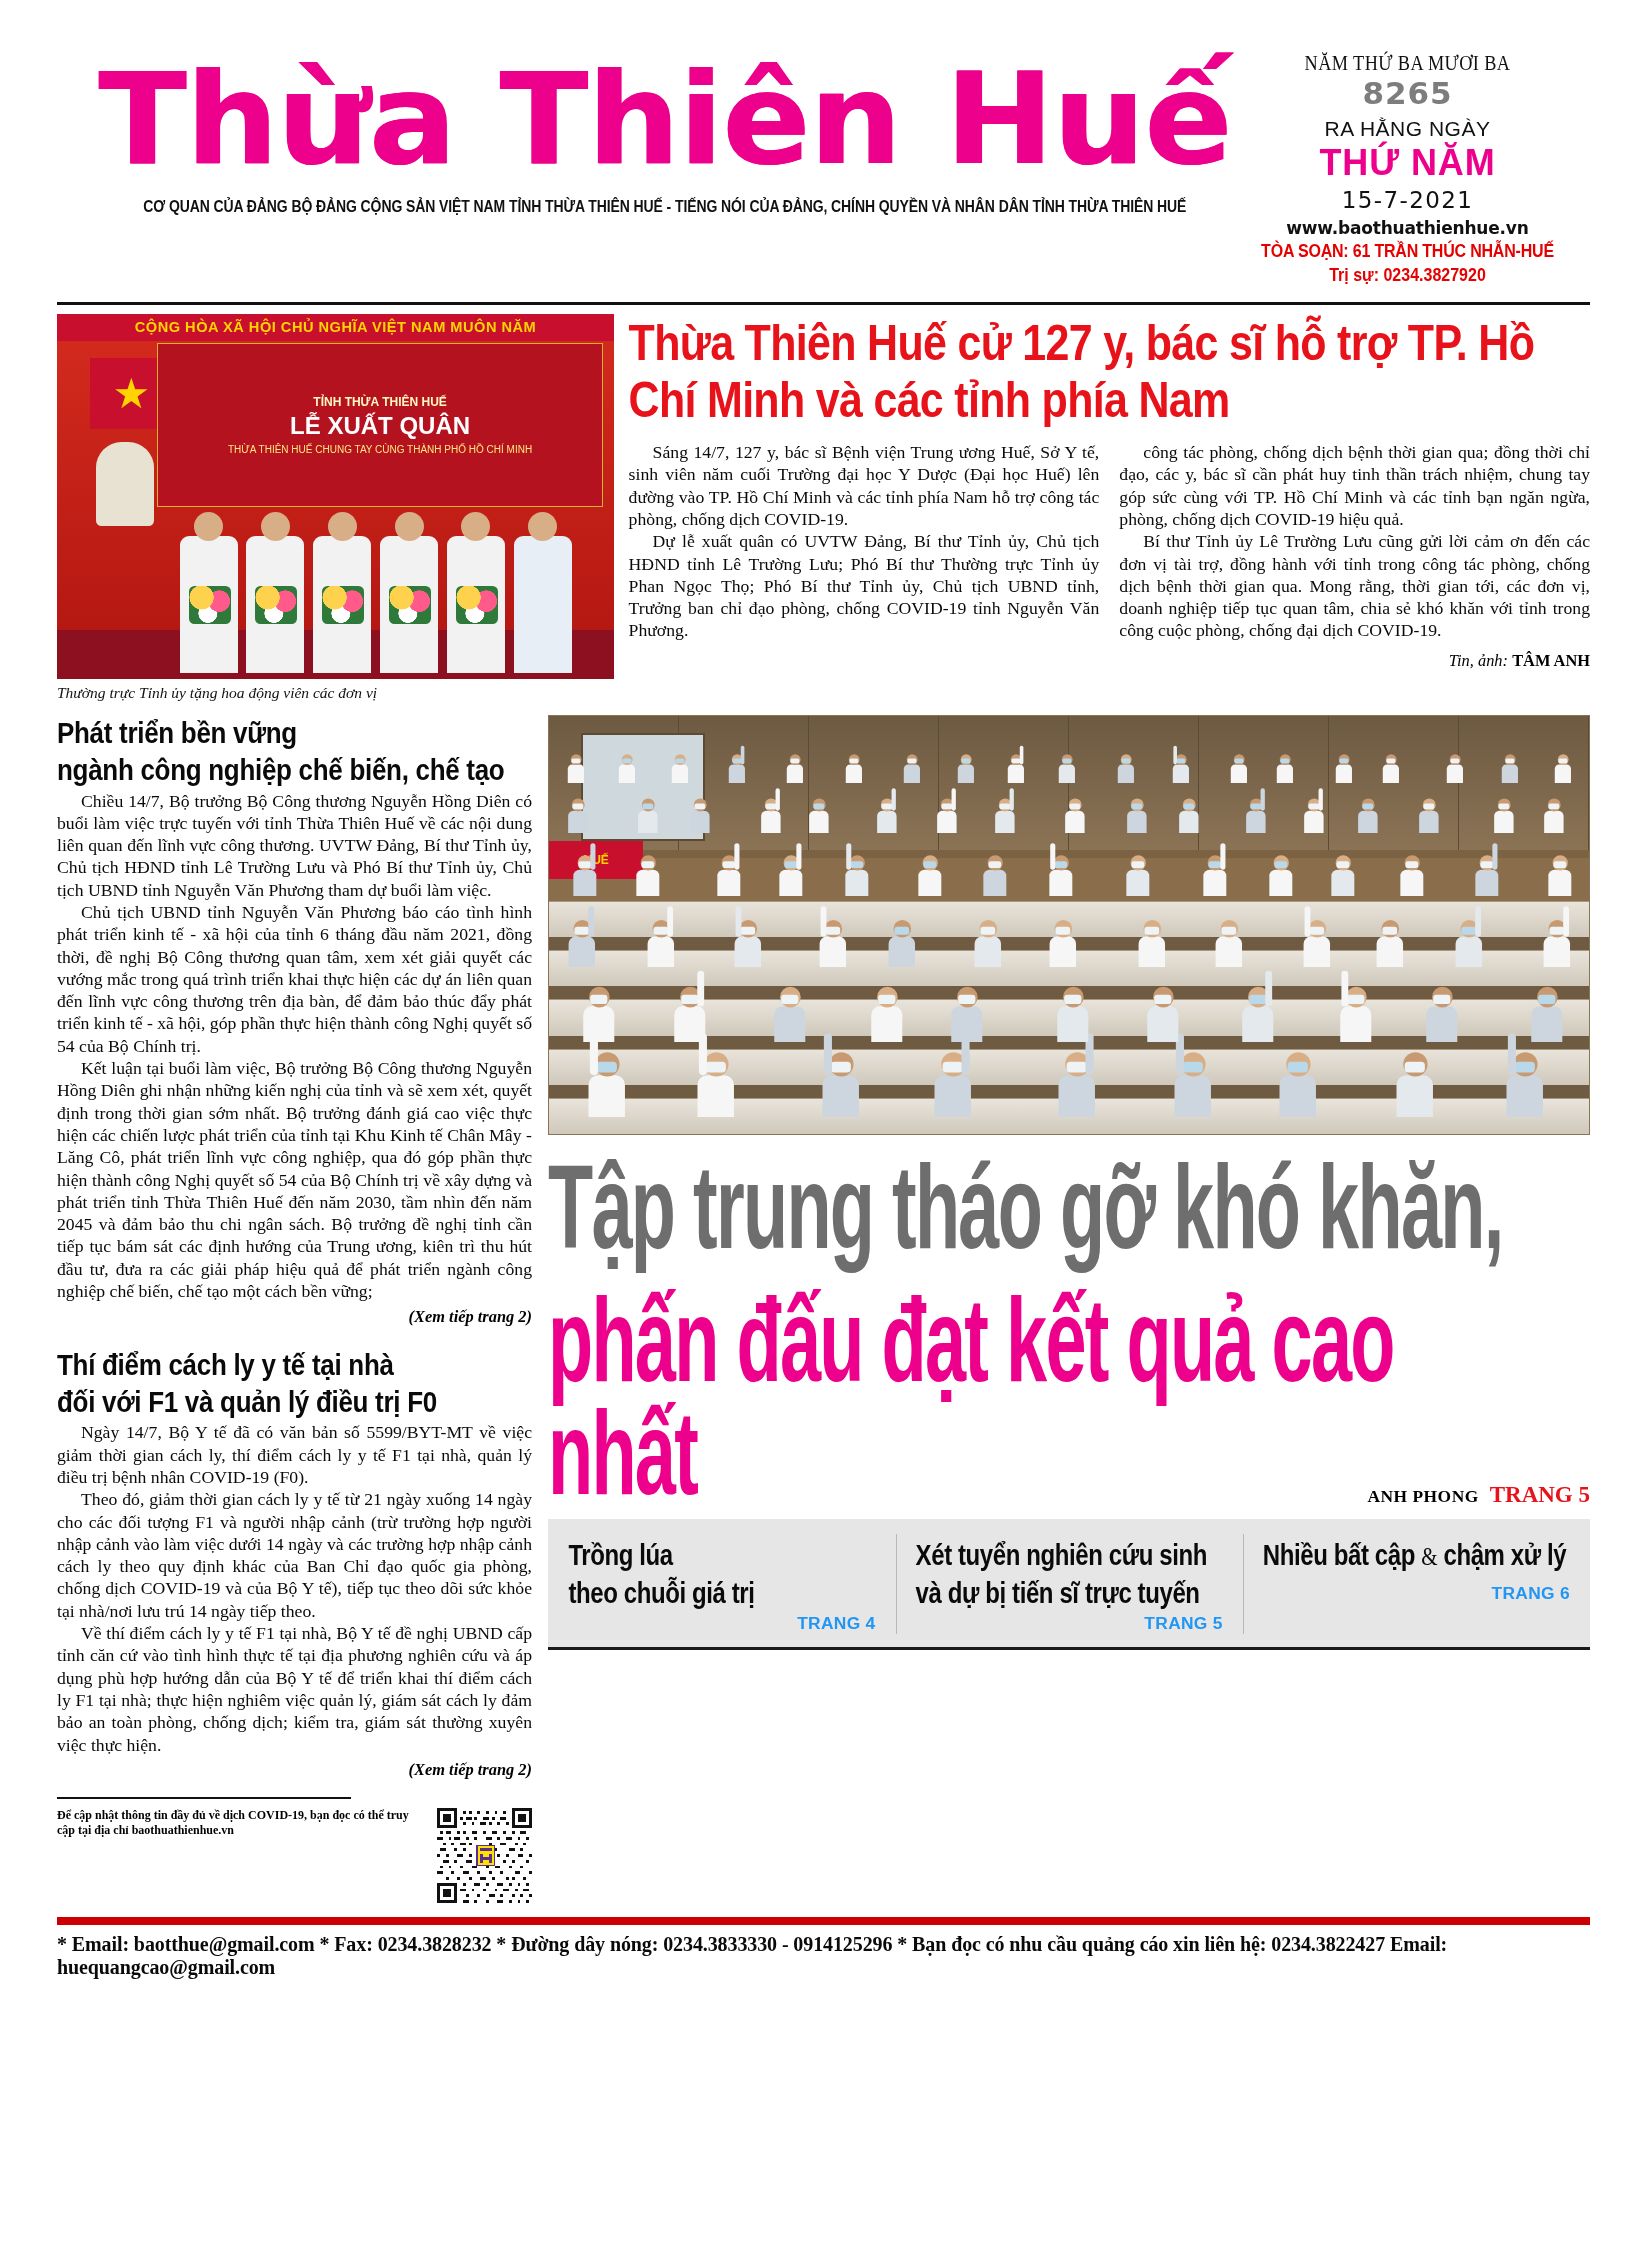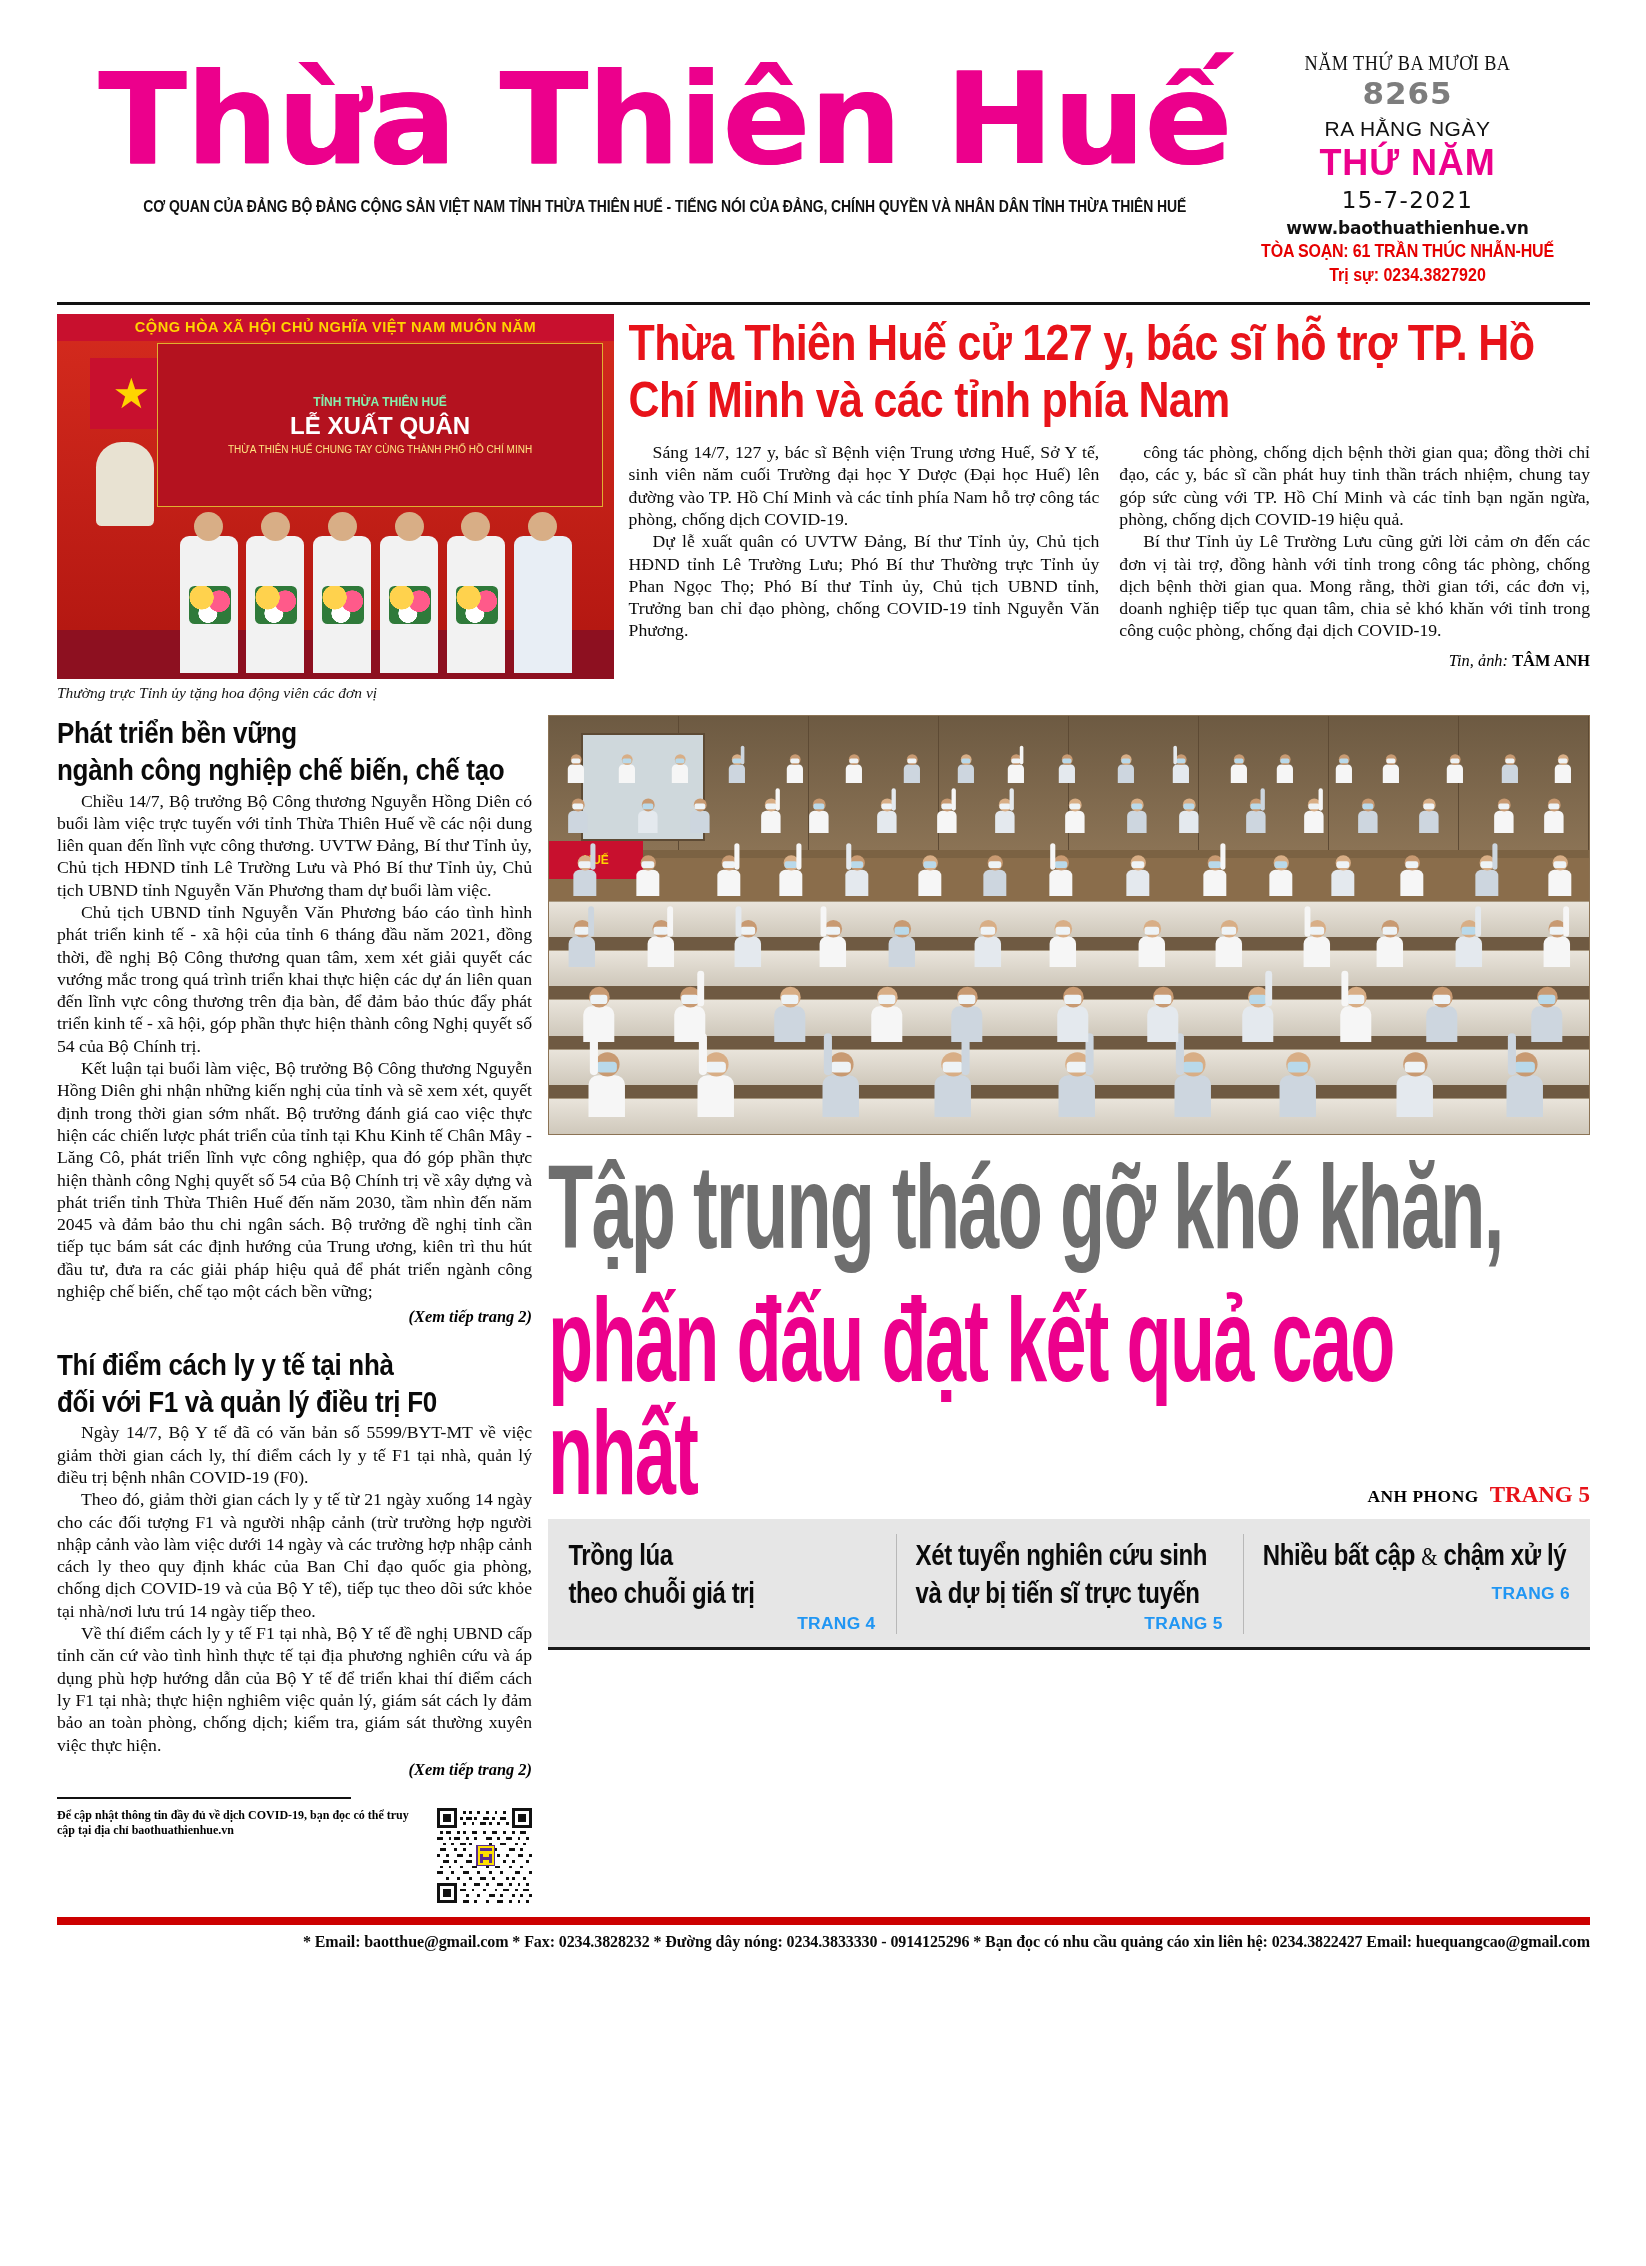--- a/index.html
+++ b/index.html
@@ -314,40 +314,40 @@
     letter-spacing: 0.3px;
   }
   .amp { font-family: "Liberation Serif", serif; font-weight: 400; font-size: 21px; }
 
   
   .footer-rule { height: 8.2px; background: #cc0000; margin: 14.6px 57px 0 57px; }
   .footer-line {
     margin: 7.3px 57px 0 57px;
     font-family: "Liberation Serif", serif;
     font-weight: 700;
-    font-size: 16px;
-    text-align: right;
+    font-size: 20px;
+    text-align: left;
     color: #0a0a0a;
     letter-spacing: -0.1px;
   }
 
   
   .ph-banner {
     position:absolute; left:0; right:0; top:0; height:27.4px;
     background:#c8102e; color:#ffd400;
     font-family:"Liberation Sans", sans-serif; font-weight:700; font-size:14.6px;
     display:flex; align-items:center; justify-content:center; letter-spacing:0.5px;
     white-space:nowrap;
   }
   .ph-stage {
     position:absolute; left:18%; right:2%; top:29px; height:164px;
     background:#b4121f; border:1.8px solid #e0b030;
     display:flex; flex-direction:column; align-items:center; justify-content:center;
   }
-  .ph-stage .t1 { color:#86efac; font-family:"Liberation Sans",sans-serif; font-weight:700; font-size:12px;}
+  .ph-stage .t1 { color:#fef9c3; font-family:"Liberation Sans",sans-serif; font-weight:700; font-size:12px;}
   .ph-stage .t2 { color:#fff; font-family:"Liberation Sans",sans-serif; font-weight:700; font-size:24px; margin:3.7px 0;}
   .ph-stage .t3 { color:#ffe680; font-family:"Liberation Sans",sans-serif; font-size:10px;}
   .ph-flag {
     position:absolute; left:6%; top:44px; width:82px; height:71px;
     background:#c8102e;
   }
   .ph-flag::after{
     content:"★"; position:absolute; inset:0; color:#ffd400; font-size:42px;
     display:flex; align-items:center; justify-content:center;
   }

